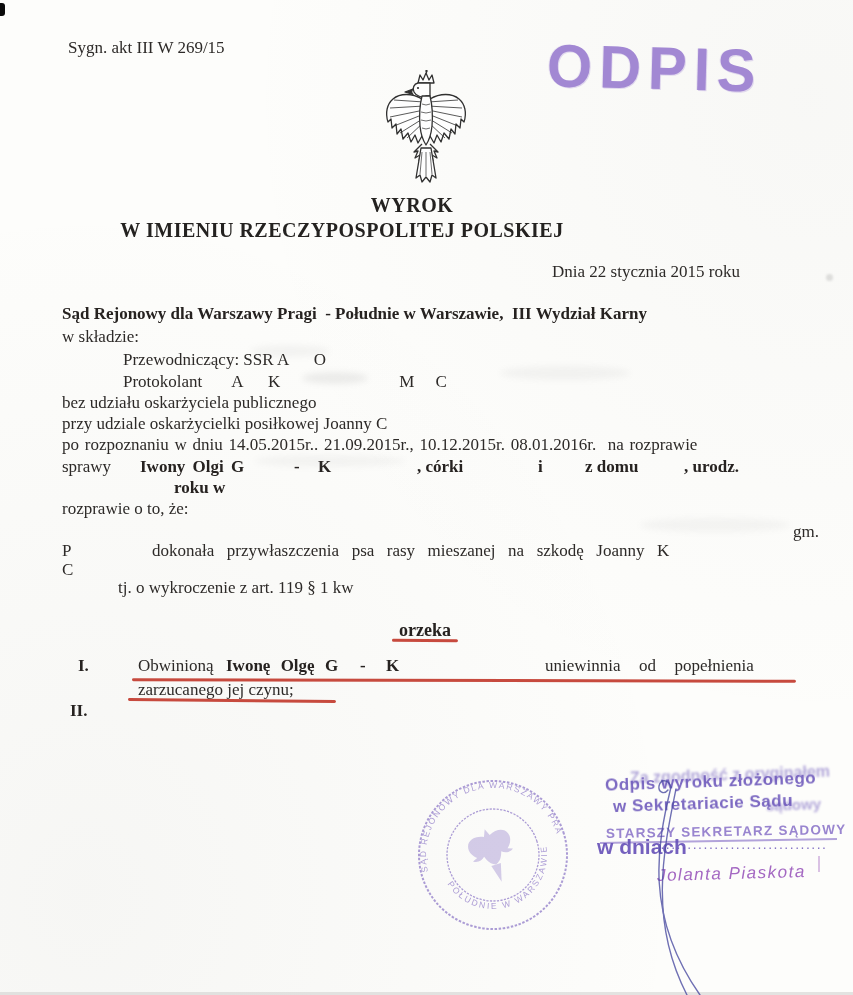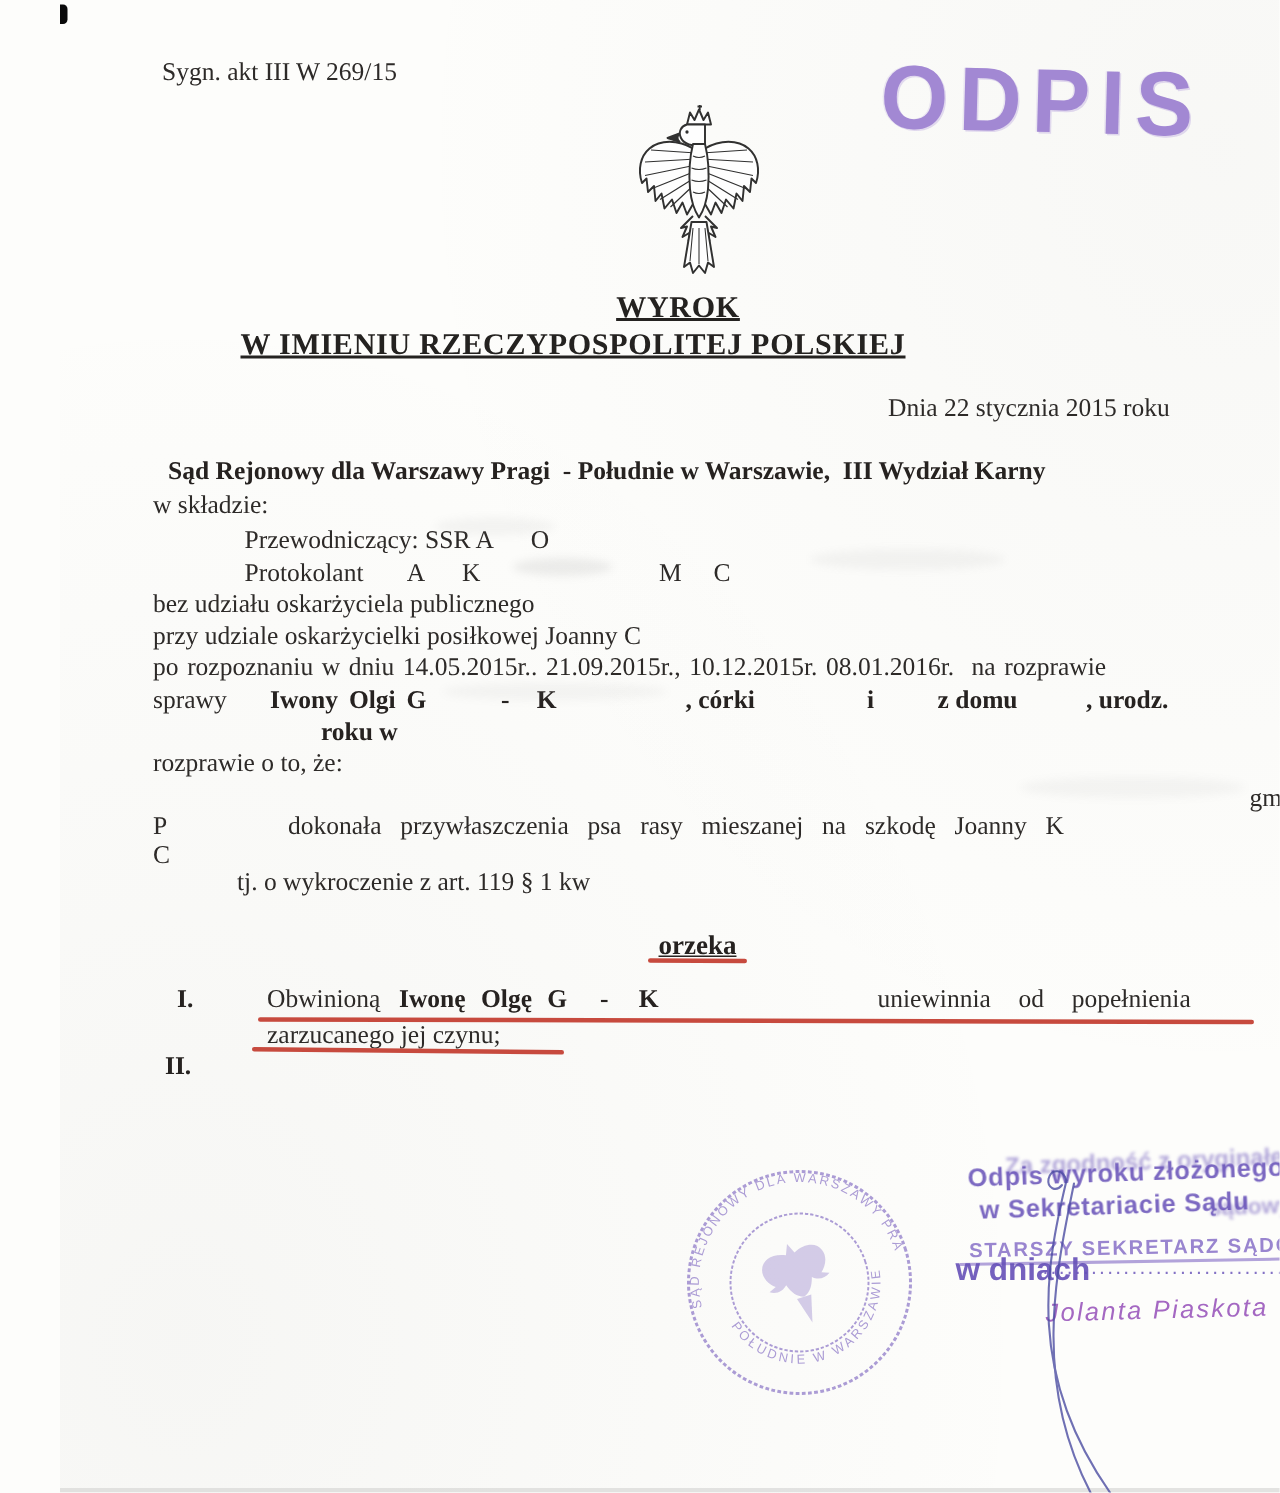--- a/index.html
+++ b/index.html
@@ -2,24 +2,24 @@
 <html><head>
 <meta charset="utf-8">
 <style>
   html,body{margin:0;padding:0;}
   body{width:853px;height:995px;position:relative;background:#fdfdfb;overflow:hidden;
        font-family:"Liberation Serif","DejaVu Serif",serif;}
   .page{position:absolute;inset:0;
         background:
           radial-gradient(ellipse at 10% 90%, rgba(120,120,115,.05), transparent 55%),
           radial-gradient(ellipse at 95% 10%, rgba(120,120,115,.04), transparent 50%),
-          #fdfdfb; margin-left: 40px;}
+          #fdfdfb;}
   .line{position:absolute;font-size:17px;line-height:20px;color:#2d2a28;white-space:pre;}
   .b{font-weight:bold;color:#262220;}
-  .ctr{transform:translateX(-50%);text-decoration:underline;}
+  .ctr{transform:translateX(-50%);}
   .title{font-size:20px;font-weight:bold;letter-spacing:.5px;color:#242220;}
   .redline{position:absolute;height:2.6px;background:#c23b2e;border-radius:2px;opacity:.92;}
   .stamp{position:absolute;font-family:"Liberation Sans","DejaVu Sans",sans-serif;color:#6650b8;}
   .odpis{position:absolute;left:548px;top:30px;font-family:"Liberation Sans","DejaVu Sans",sans-serif;
          font-size:58px;font-weight:bold;letter-spacing:7px;color:#9779cf;opacity:.88;
          transform:rotate(1.5deg) scaleY(1.04);transform-origin:left top;
          text-shadow:1px 1px 0 rgba(151,121,207,.30), -1px 0 0 rgba(151,121,207,.18);}
   .smudge{position:absolute;background:#8a8a8a;opacity:.08;filter:blur(3px);border-radius:50%;}
   .ghost{filter:blur(1px);opacity:.5;}
   svg{position:absolute;overflow:visible;}
@@ -64,21 +64,21 @@
 
       <path d="M37,78 L32,108 L36,105 L38,112 L42,107 L46,112 L48,105 L52,108 L47,78 Z"></path>
       <path d="M38,82 L36,104 M42,82 L42,106 M46,82 L48,104" stroke-width=".7" fill="none"></path>
     </g>
   </svg>
 
   <div class="line title ctr" style="left:412px;top:195px;">WYROK</div>
   <div class="line title ctr" style="left:342px;top:220px;">W IMIENIU RZECZYPOSPOLITEJ POLSKIEJ</div>
   <div class="line" style="left:552px;top:262px;">Dnia 22 stycznia 2015 roku</div>
 
-  <div class="line b" style="left:72px;top:304px;font-family:Liberation Serif, serif;">Sąd Rejonowy dla Warszawy Pragi  - Południe w Warszawie,  III Wydział Karny</div>
+  <div class="line b" style="left:62px;top:304px;font-family:Liberation Serif, serif;">Sąd Rejonowy dla Warszawy Pragi  - Południe w Warszawie,  III Wydział Karny</div>
   <div class="line" style="left:62px;top:327px;">w składzie:</div>
   <div class="line" style="left:123px;top:350px;">Przewodniczący: SSR A      O</div>
   <div class="line" style="left:62px;top:393px;">bez udziału oskarżyciela publicznego</div>
   <div class="line" style="left:123px;top:372px;">Protokolant       A      K                            M     C</div>
   <div class="line" style="left:62px;top:414px;">przy udziale oskarżycielki posiłkowej Joanny C</div>
   <div class="line" style="left:62px;top:435px;word-spacing:1.5px;">po rozpoznaniu w dniu 14.05.2015r.. 21.09.2015r., 10.12.2015r. 08.01.2016r.  na rozprawie</div>
 
   <div class="line" style="left:62px;top:457px;">sprawy</div>
   <div class="line b" style="left:140px;top:457px;word-spacing:3px;">Iwony Olgi G</div>
   <div class="line b" style="left:294px;top:457px;word-spacing:14px;">- K</div>

